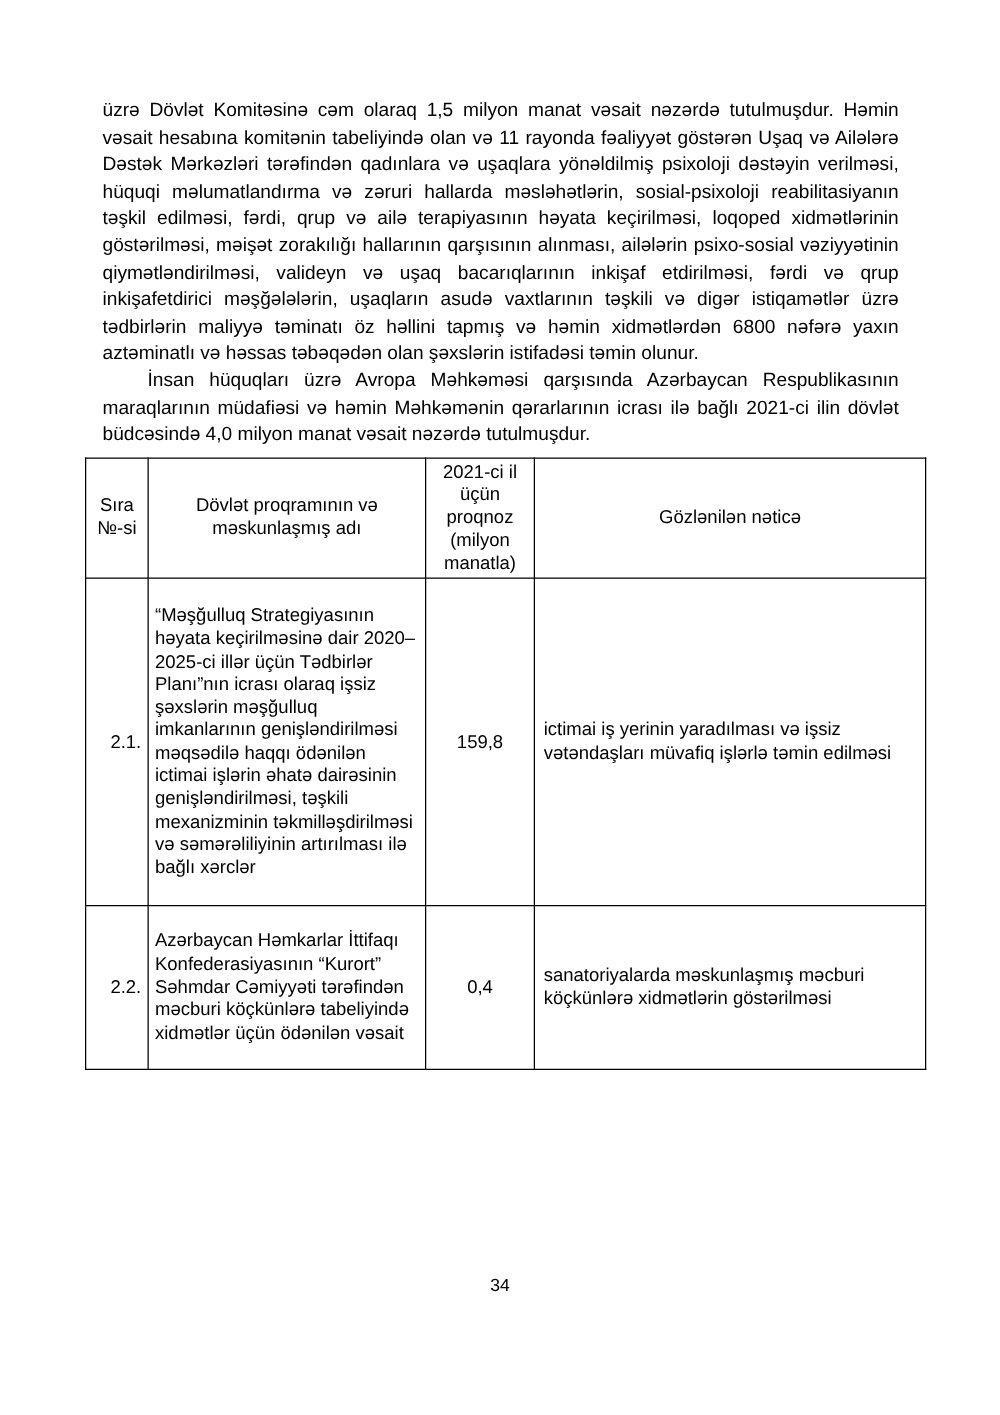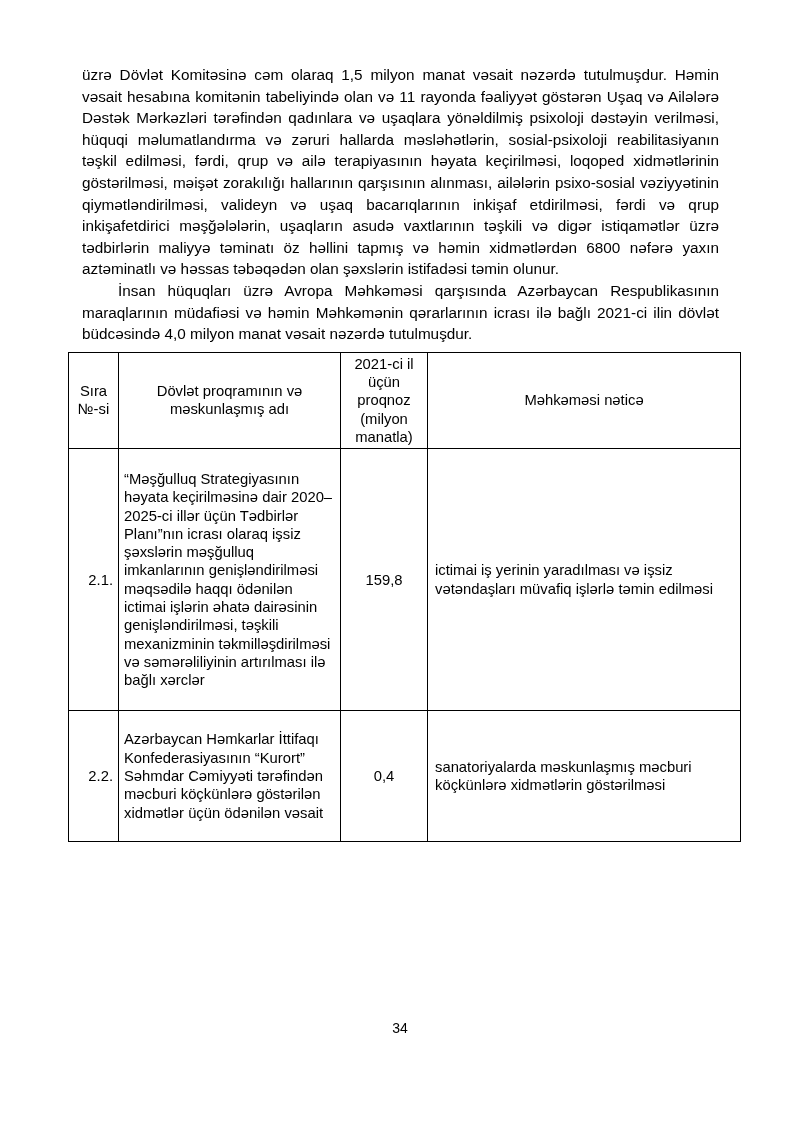--- a/index.html
+++ b/index.html
@@ -13,21 +13,21 @@
     width: 800px;
     height: 1132px;
     background: #ffffff;
     color: #000000;
     font-family: "Liberation Sans", "DejaVu Sans", sans-serif;
     overflow: hidden;
   }
   .content {
     position: absolute;
     left: 82px;
-    top: 64px;
+    top: 78px;
     width: 637px;
   }
   p.body-text {
     margin: 0;
     font-size: 15.3px;
     line-height: 21.6px;
     text-align: justify;
     color: #000000;
   }
   p.indent { text-indent: 36px; }
@@ -86,33 +86,33 @@
         <col style="width:50px">
         <col style="width:222px">
         <col style="width:87px">
         <col style="width:313px">
       </colgroup>
       <thead>
         <tr class="header-row">
           <th>Sıra №-si</th>
           <th>Dövlət proqramının və məskunlaşmış adı</th>
           <th>2021-ci il üçün proqnoz (milyon manatla)</th>
-          <th>Məhkəməsi nəticə</th>
+          <th>Gözlənilən nəticə</th>
         </tr>
       </thead>
       <tbody>
         <tr class="data-row-1">
           <td class="cell-no">2.1.</td>
           <td class="cell-program">“Məşğulluq Strategiyasının həyata keçirilməsinə dair 2020–2025-ci illər üçün Tədbirlər Planı”nın icrası olaraq işsiz şəxslərin məşğulluq imkanlarının genişləndirilməsi məqsədilə haqqı ödənilən ictimai işlərin əhatə dairəsinin genişləndirilməsi, təşkili mexanizminin təkmilləşdirilməsi və səmərəliliyinin artırılması ilə bağlı xərclər</td>
           <td class="cell-forecast">159,8</td>
           <td class="cell-result">ictimai iş yerinin yaradılması və işsiz vətəndaşları müvafiq işlərlə təmin edilməsi</td>
         </tr>
         <tr class="data-row-2">
           <td class="cell-no">2.2.</td>
-          <td class="cell-program">Azərbaycan Həmkarlar İttifaqı Konfederasiyasının “Kurort” Səhmdar Cəmiyyəti tərəfindən məcburi köçkünlərə göstərilən xidmətlər üçün ödənilən vəsait</td>
+          <td class="cell-program">Azərbaycan Həmkarlar İttifaqı Konfederasiyasının “Kurort” Səhmdar Cəmiyyəti tərəfindən məcburi köçkünlərə tabeliyində xidmətlər üçün ödənilən vəsait</td>
           <td class="cell-forecast">0,4</td>
           <td class="cell-result">sanatoriyalarda məskunlaşmış məcburi köçkünlərə xidmətlərin göstərilməsi</td>
         </tr>
       </tbody>
     </table>
   </div>
 
   <div class="page-number">34</div>
 </div>
 

